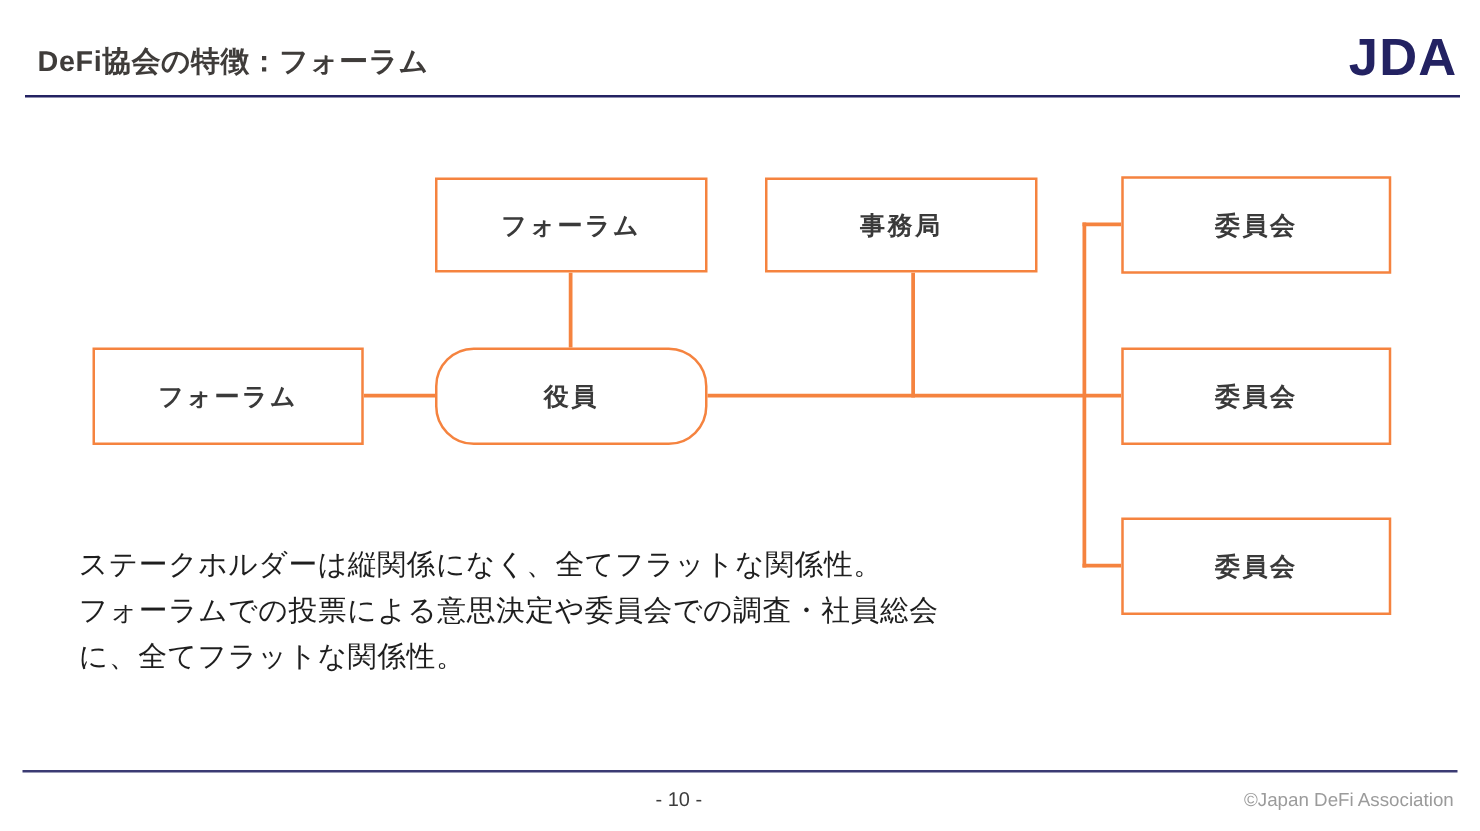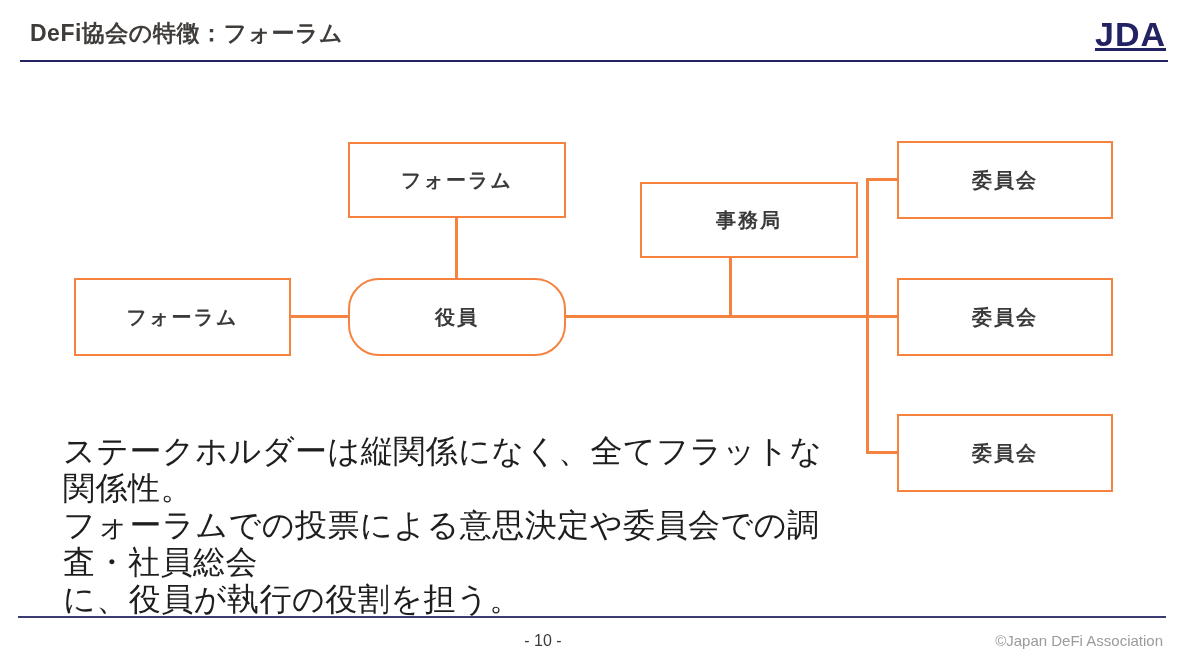--- a/index.html
+++ b/index.html
@@ -11,59 +11,58 @@
     height: 665px;
     background: #ffffff;
     overflow: hidden;
   }
 
   
   .header {
     position: absolute;
     left: 20px;
     right: 16px;
-    top: 0;
+    top: 16px;
     height: 62px;
     border-bottom: 2px solid #232262;
     display: flex;
     align-items: flex-end;
     justify-content: space-between;
   }
   .page-title {
     font-size: 23px;
     font-weight: bold;
     color: #3f3c3a;
     padding: 0 0 11px 10px;
     letter-spacing: 0.5px;
   }
   .logo {
-    font-size: 34px;
+    font-size: 42px;
     font-weight: bold;
     color: #232262;
     letter-spacing: 1px;
     padding: 0 2px 6px 0;
-    text-decoration: underline;
   }
 
   
   .diagram { position: absolute; left: 0; top: 0; width: 1184px; height: 665px; }
   .node {
     position: absolute;
     background: #ffffff;
     border: 2.5px solid #f5833f;
     display: flex;
     align-items: center;
     justify-content: center;
     font-size: 20px;
     font-weight: bold;
     color: #3a3a3a;
     letter-spacing: 2px;
   }
   .box-forum          { left: 348px; top: 142px; width: 218px; height: 76px; }
-  .box-secretariat    { left: 640px; top: 142px; width: 218px; height: 76px; margin-top: 40px; }
+  .box-secretariat    { left: 612px; top: 142px; width: 218px; height: 76px; }
   .box-committee-1    { left: 897px; top: 141px; width: 216px; height: 78px; }
   .box-general        { left:  74px; top: 278px; width: 217px; height: 78px; }
   .box-officers       { left: 348px; top: 278px; width: 218px; height: 78px; border-radius: 31px; }
   .box-committee-2    { left: 897px; top: 278px; width: 216px; height: 78px; }
   .box-committee-3    { left: 897px; top: 414px; width: 216px; height: 78px; }
 
   .line { position: absolute; background: #f5833f; }
   .line-forum-officers      { left: 455px; top: 218px; width: 3px;  height: 60px;  }
   .line-secretariat-down    { left: 729px; top: 218px; width: 3px;  height: 100px; }
   .line-general-officers    { left: 291px; top: 315px; width: 57px; height: 3px;   }
@@ -71,21 +70,21 @@
   .line-committee-trunk     { left: 866px; top: 178px; width: 3px;  height: 276px; }
   .line-committee-1-stub    { left: 866px; top: 178px; width: 31px; height: 3px;   }
   .line-committee-3-stub    { left: 866px; top: 451px; width: 31px; height: 3px;   }
 
   
   .body-text {
     position: absolute;
     left: 63px;
     top: 433px;
     width: 790px;
-    font-size: 32px;
+    font-size: 23px;
     line-height: 37px;
     color: #1e1e1e;
     letter-spacing: 0.5px;
   }
 
   
   .footer-rule {
     position: absolute;
     left: 18px;
     right: 18px;
@@ -136,20 +135,20 @@
     <div class="node box-committee-1">委員会</div>
     <div class="node box-general">フォーラム</div>
     <div class="node box-officers">役員</div>
     <div class="node box-committee-2">委員会</div>
     <div class="node box-committee-3">委員会</div>
   </div>
 
   <div class="body-text">
     <div>ステークホルダーは縦関係になく、全てフラットな関係性。</div>
     <div>フォーラムでの投票による意思決定や委員会での調査・社員総会</div>
-    <div>に、役員が執行の役割を担う。</div>
+    <div>に、全てフラットな関係性。</div>
   </div>
 
   <div class="footer-rule"></div>
   <div class="page-number">- 10 -</div>
   <div class="copyright">©Japan DeFi Association</div>
 
 </div>
 
 </body></html>

